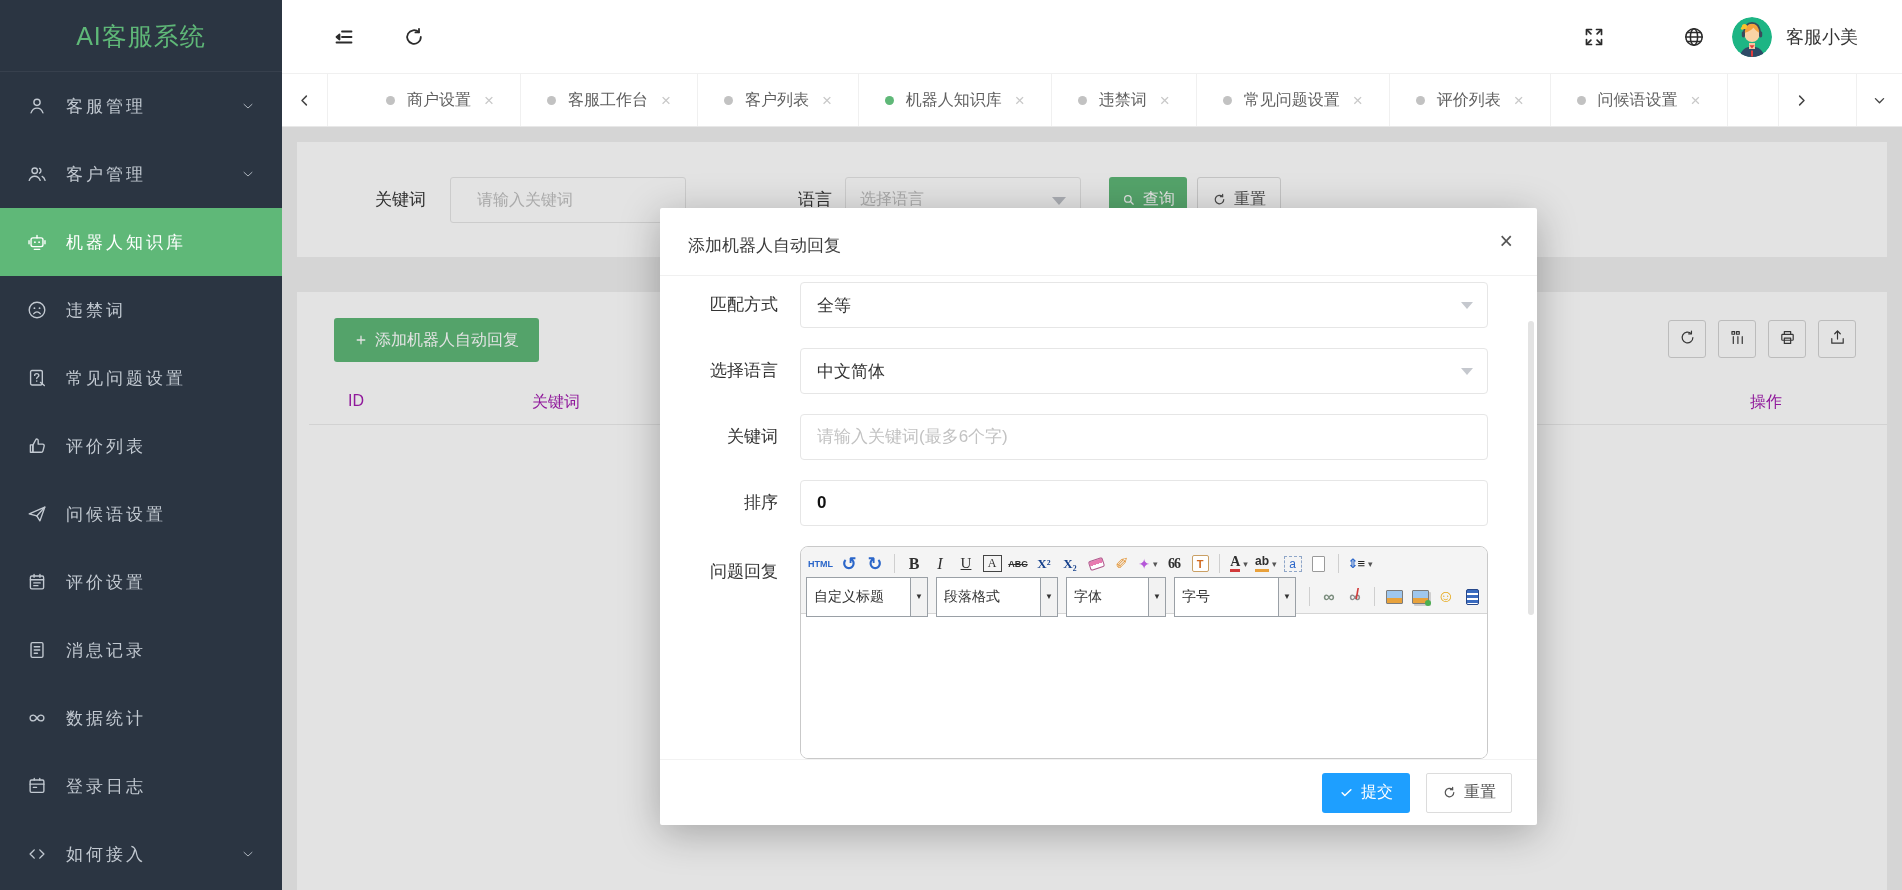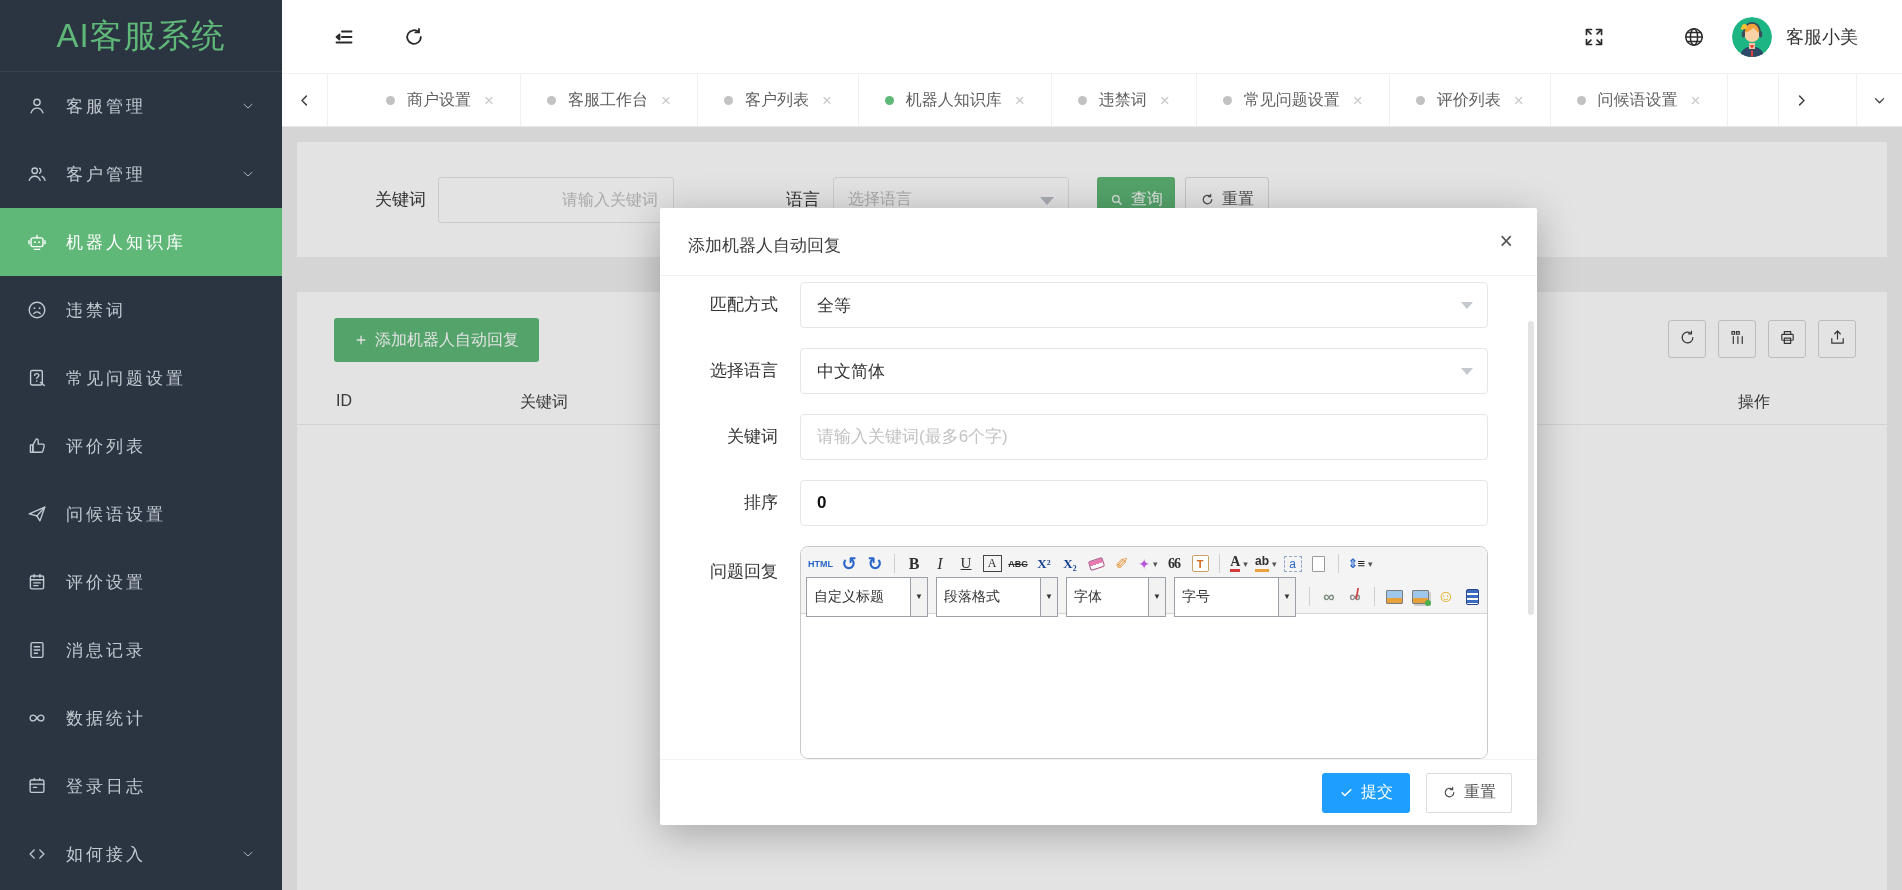--- a/index.html
+++ b/index.html
@@ -2,21 +2,21 @@
 <html><head>
 <meta charset="utf-8">
 <style>
   * { margin:0; padding:0; box-sizing:border-box; }
   html,body { width:1902px; height:890px; overflow:hidden;
     font-family:"Liberation Sans","DejaVu Sans",sans-serif; background:#fff; }
   .app { display:flex; width:100%; height:100%; }
 
   
   .sidebar { width:282px; height:100%; background:#2b3542; flex:none; display:flex; flex-direction:column; }
-  .logo { height:72px; line-height:72px; text-align:center; color:#5FB878; font-size:33px;
+  .logo { height:72px; line-height:72px; text-align:center; color:#5FB878; font-size:25px;
     letter-spacing:1px; border-bottom:1px solid rgba(255,255,255,.06); flex:none; }
   .nav { flex:1; overflow:hidden; }
   .nav-item { height:68px; display:flex; align-items:center; padding:0 26px; color:#c2c9d1;
     font-size:17px; cursor:pointer; position:relative; }
   .nav-item.active { background:#5FB878; color:#fff; }
   .nav-icon { width:22px; height:22px; margin-right:18px; flex:none; display:flex; align-items:center; }
   .nav-icon svg { width:22px; height:22px; }
   .nav-label { flex:1; letter-spacing:3px; }
   .nav-chevron { width:16px; height:16px; opacity:.85; }
   .nav-chevron svg { width:16px; height:16px; }
@@ -46,22 +46,22 @@
   .tab-dot { width:9px; height:9px; border-radius:50%; background:#c2c2c2; margin-right:12px; flex:none; }
   .tab.active .tab-dot { background:#5FB878; }
   .tab-close { margin-left:13px; color:#c8c8c8; font-size:17px; line-height:1; cursor:pointer; }
 
   
   .content { flex:1; position:relative; background:#f0f0f0; overflow:hidden; }
 
   .filter-card { position:absolute; left:15px; right:15px; top:15px; height:115px; background:#fff;
     display:flex; align-items:center; padding-left:78px; }
   .f-label { font-size:17px; color:#333; flex:none; }
-  .f-input { width:236px; height:46px; border:1px solid #e6e6e6; border-radius:3px; margin-left:12px;
-    font-size:16px; padding:0 15px; color:#333; outline:none; background:#fff;text-align:right; }
+  .f-input { width:236px; height:46px; border:1px solid #e6e6e6; border-radius:3px; margin-left:24px;
+    font-size:16px; padding:0 26px; color:#333; outline:none; background:#fff; }
   .f-input::placeholder { color:#bfbfbf; }
   .f-select { width:236px; height:46px; border:1px solid #e6e6e6; border-radius:3px; margin-left:13px;
     position:relative; display:flex; align-items:center; padding:0 14px; font-size:16px; color:#bfbfbf;
     background:#fff; cursor:pointer; }
   .tri { position:absolute; right:14px; top:50%; margin-top:-3px; width:0; height:0;
     border-left:7px solid transparent; border-right:7px solid transparent; border-top:8px solid #bfc3c9; }
   .btn { display:inline-flex; align-items:center; justify-content:center; gap:7px; cursor:pointer;
     border-radius:3px; font-size:16px; border:none; }
   .btn svg { width:15px; height:15px; }
   .btn-green { background:#5FB878; color:#fff; }
@@ -69,22 +69,22 @@
   .f-search { width:78px; height:46px; margin-left:28px; }
   .f-reset  { width:84px; height:46px; margin-left:10px; }
 
   .table-card { position:absolute; left:15px; right:15px; top:165px; bottom:0; background:#fff; }
   .add-btn { position:absolute; left:37px; top:26px; height:44px; padding:0 20px; font-size:16px; }
   .add-btn svg { width:14px; height:14px; }
   .tools { position:absolute; right:31px; top:28px; display:flex; gap:12px; }
   .tool-btn { width:38px; height:38px; border:1px solid #d4d4d4; border-radius:3px; background:#fff;
     display:flex; align-items:center; justify-content:center; color:#3c3c3c; cursor:pointer; }
   .tool-btn svg { width:19px; height:19px; }
-  .table-head { position:absolute; left:0; right:0; top:88px; height:45px; border-bottom:1px solid #ececec;
-    font-size:16px; color:#404040; }
+  .table-head { position:absolute; left:12px; right:0; top:88px; height:45px; border-bottom:1px solid #ececec;
+    font-size:16px; color:#a21caf; }
   .th { position:absolute; top:12px; }
   .th-0 { left:39px; } .th-1 { left:223px; } .th-2 { left:1441px; }
 
   .dim { position:absolute; inset:0; background:rgba(0,0,0,.11); z-index:5; }
 
   
   .modal { position:absolute; left:378px; top:81px; width:877px; height:617px; background:#fff; z-index:10;
     border-radius:2px; box-shadow:0 8px 40px rgba(0,0,0,.28); }
   .modal-header { height:68px; border-bottom:1px solid #f0f0f0; position:relative; }
   .modal-title { position:absolute; left:28px; top:26px; font-size:17px; color:#3c3c3c; }

